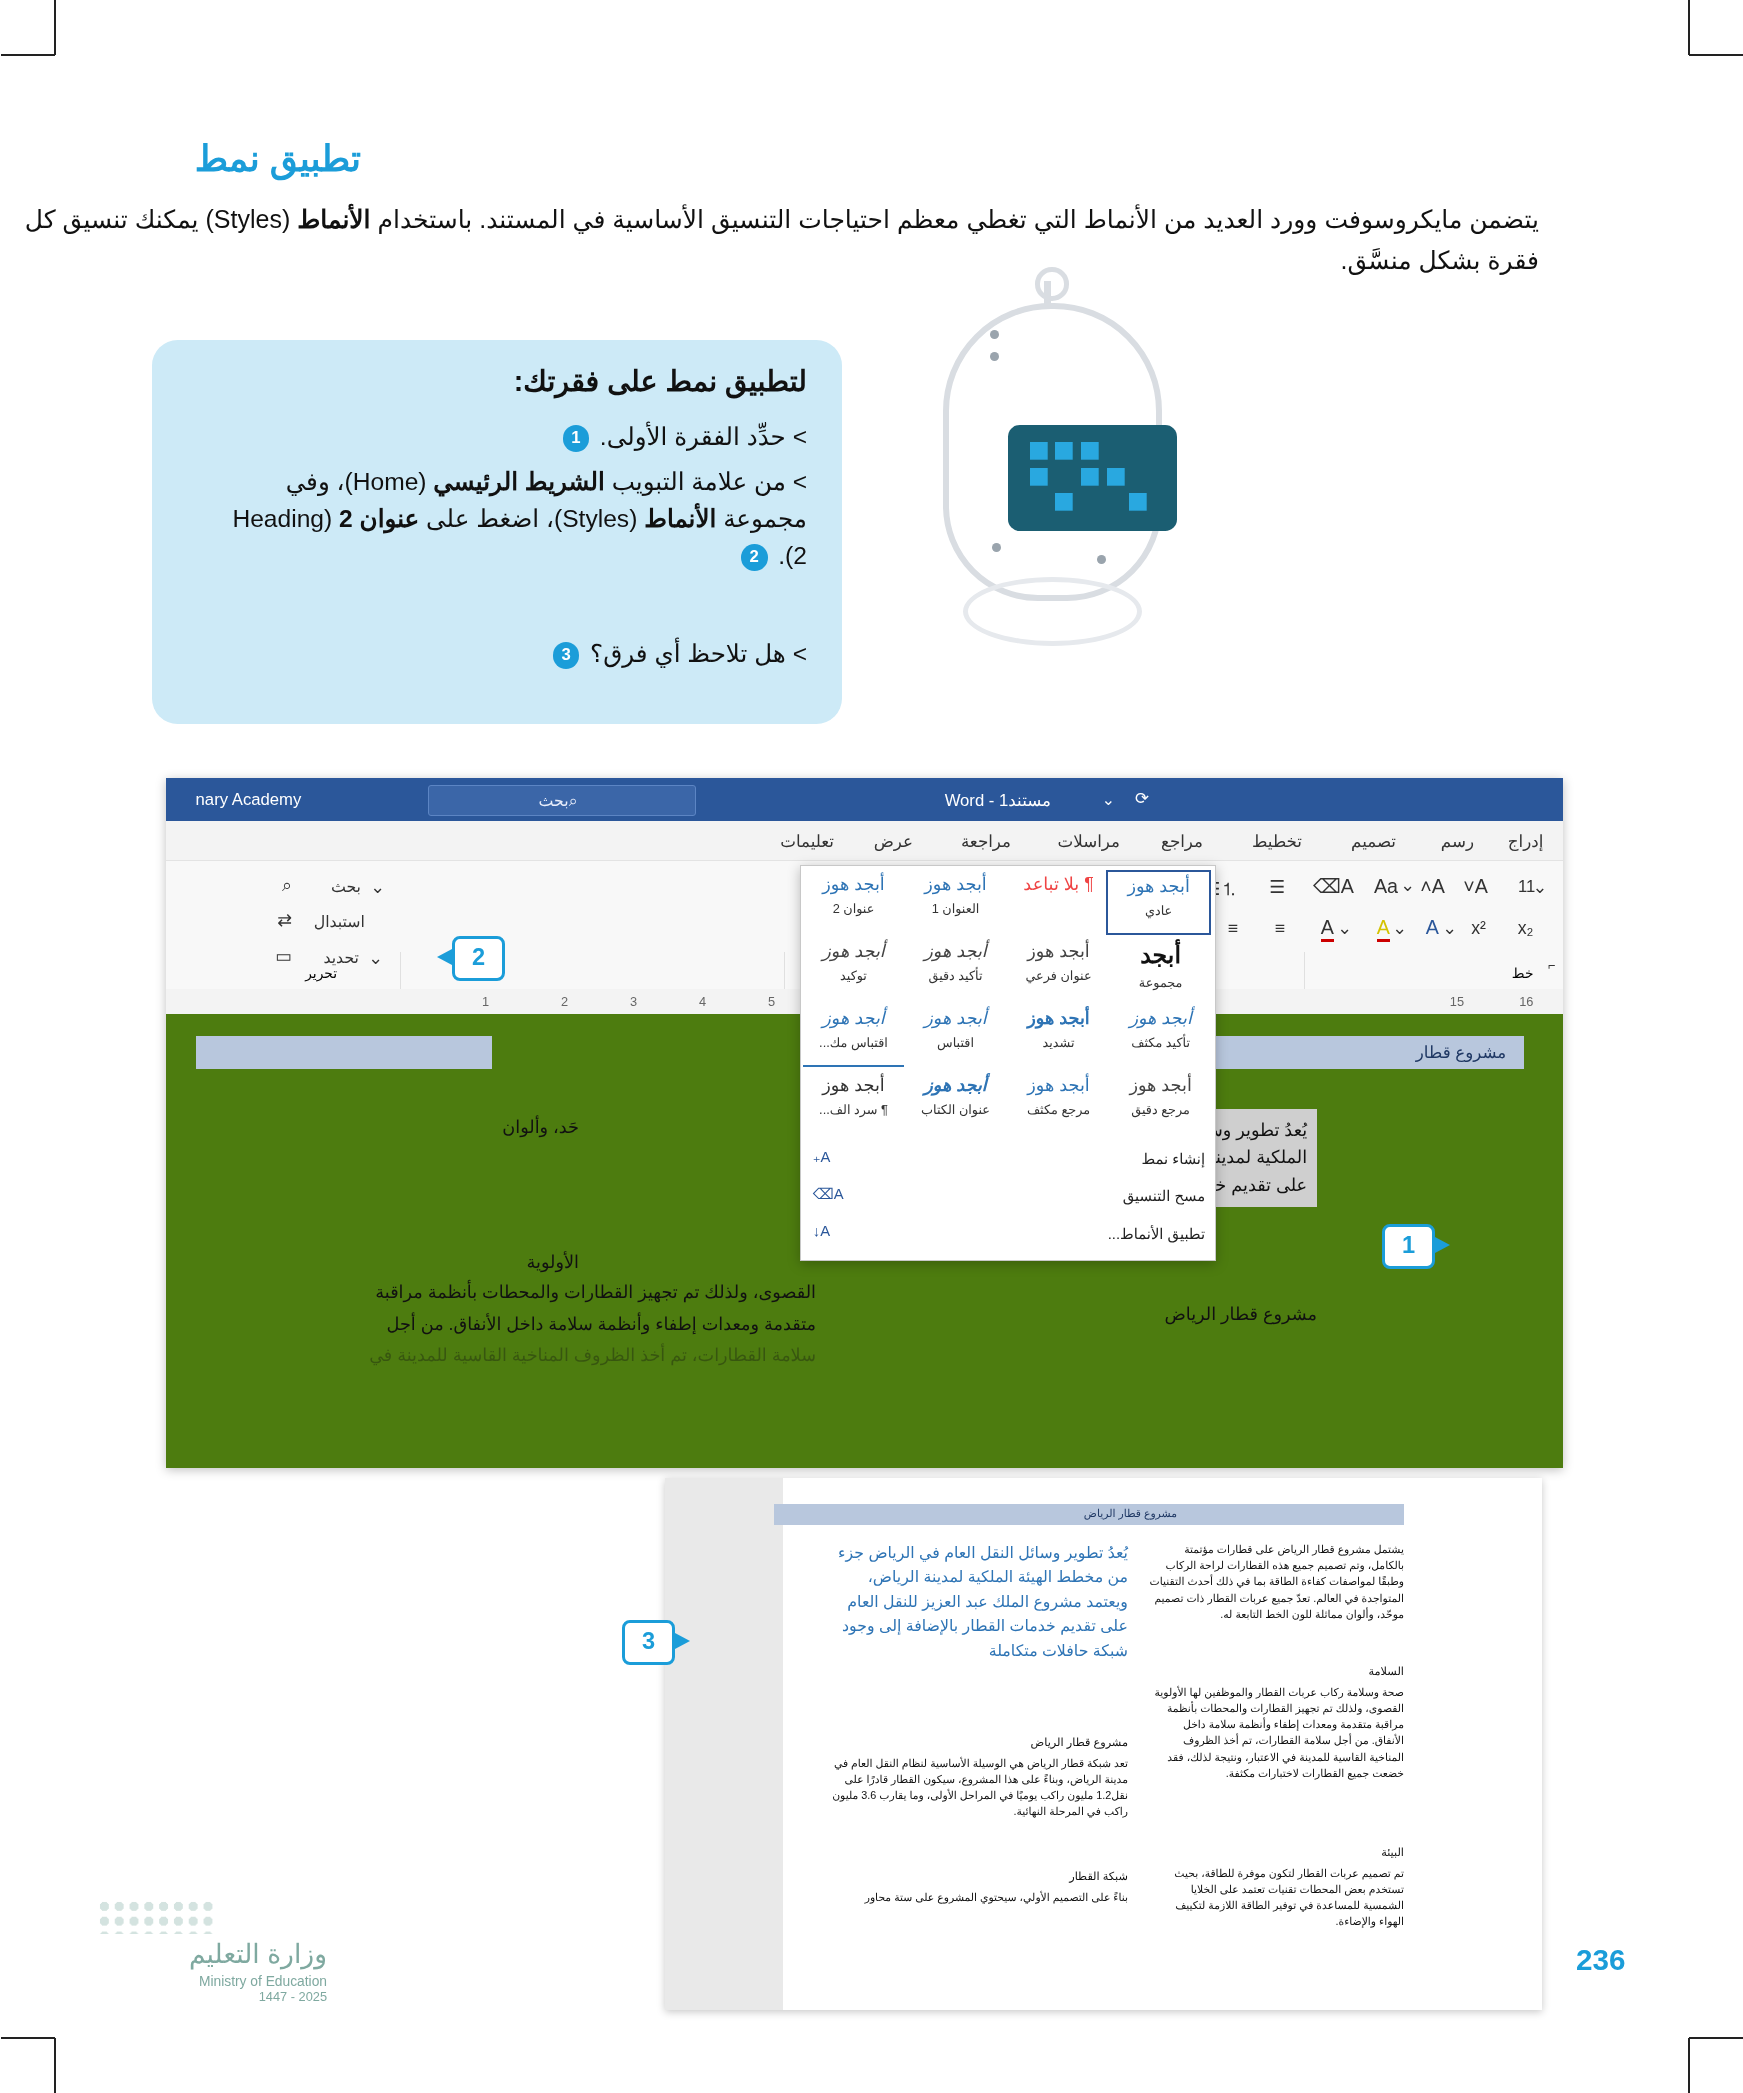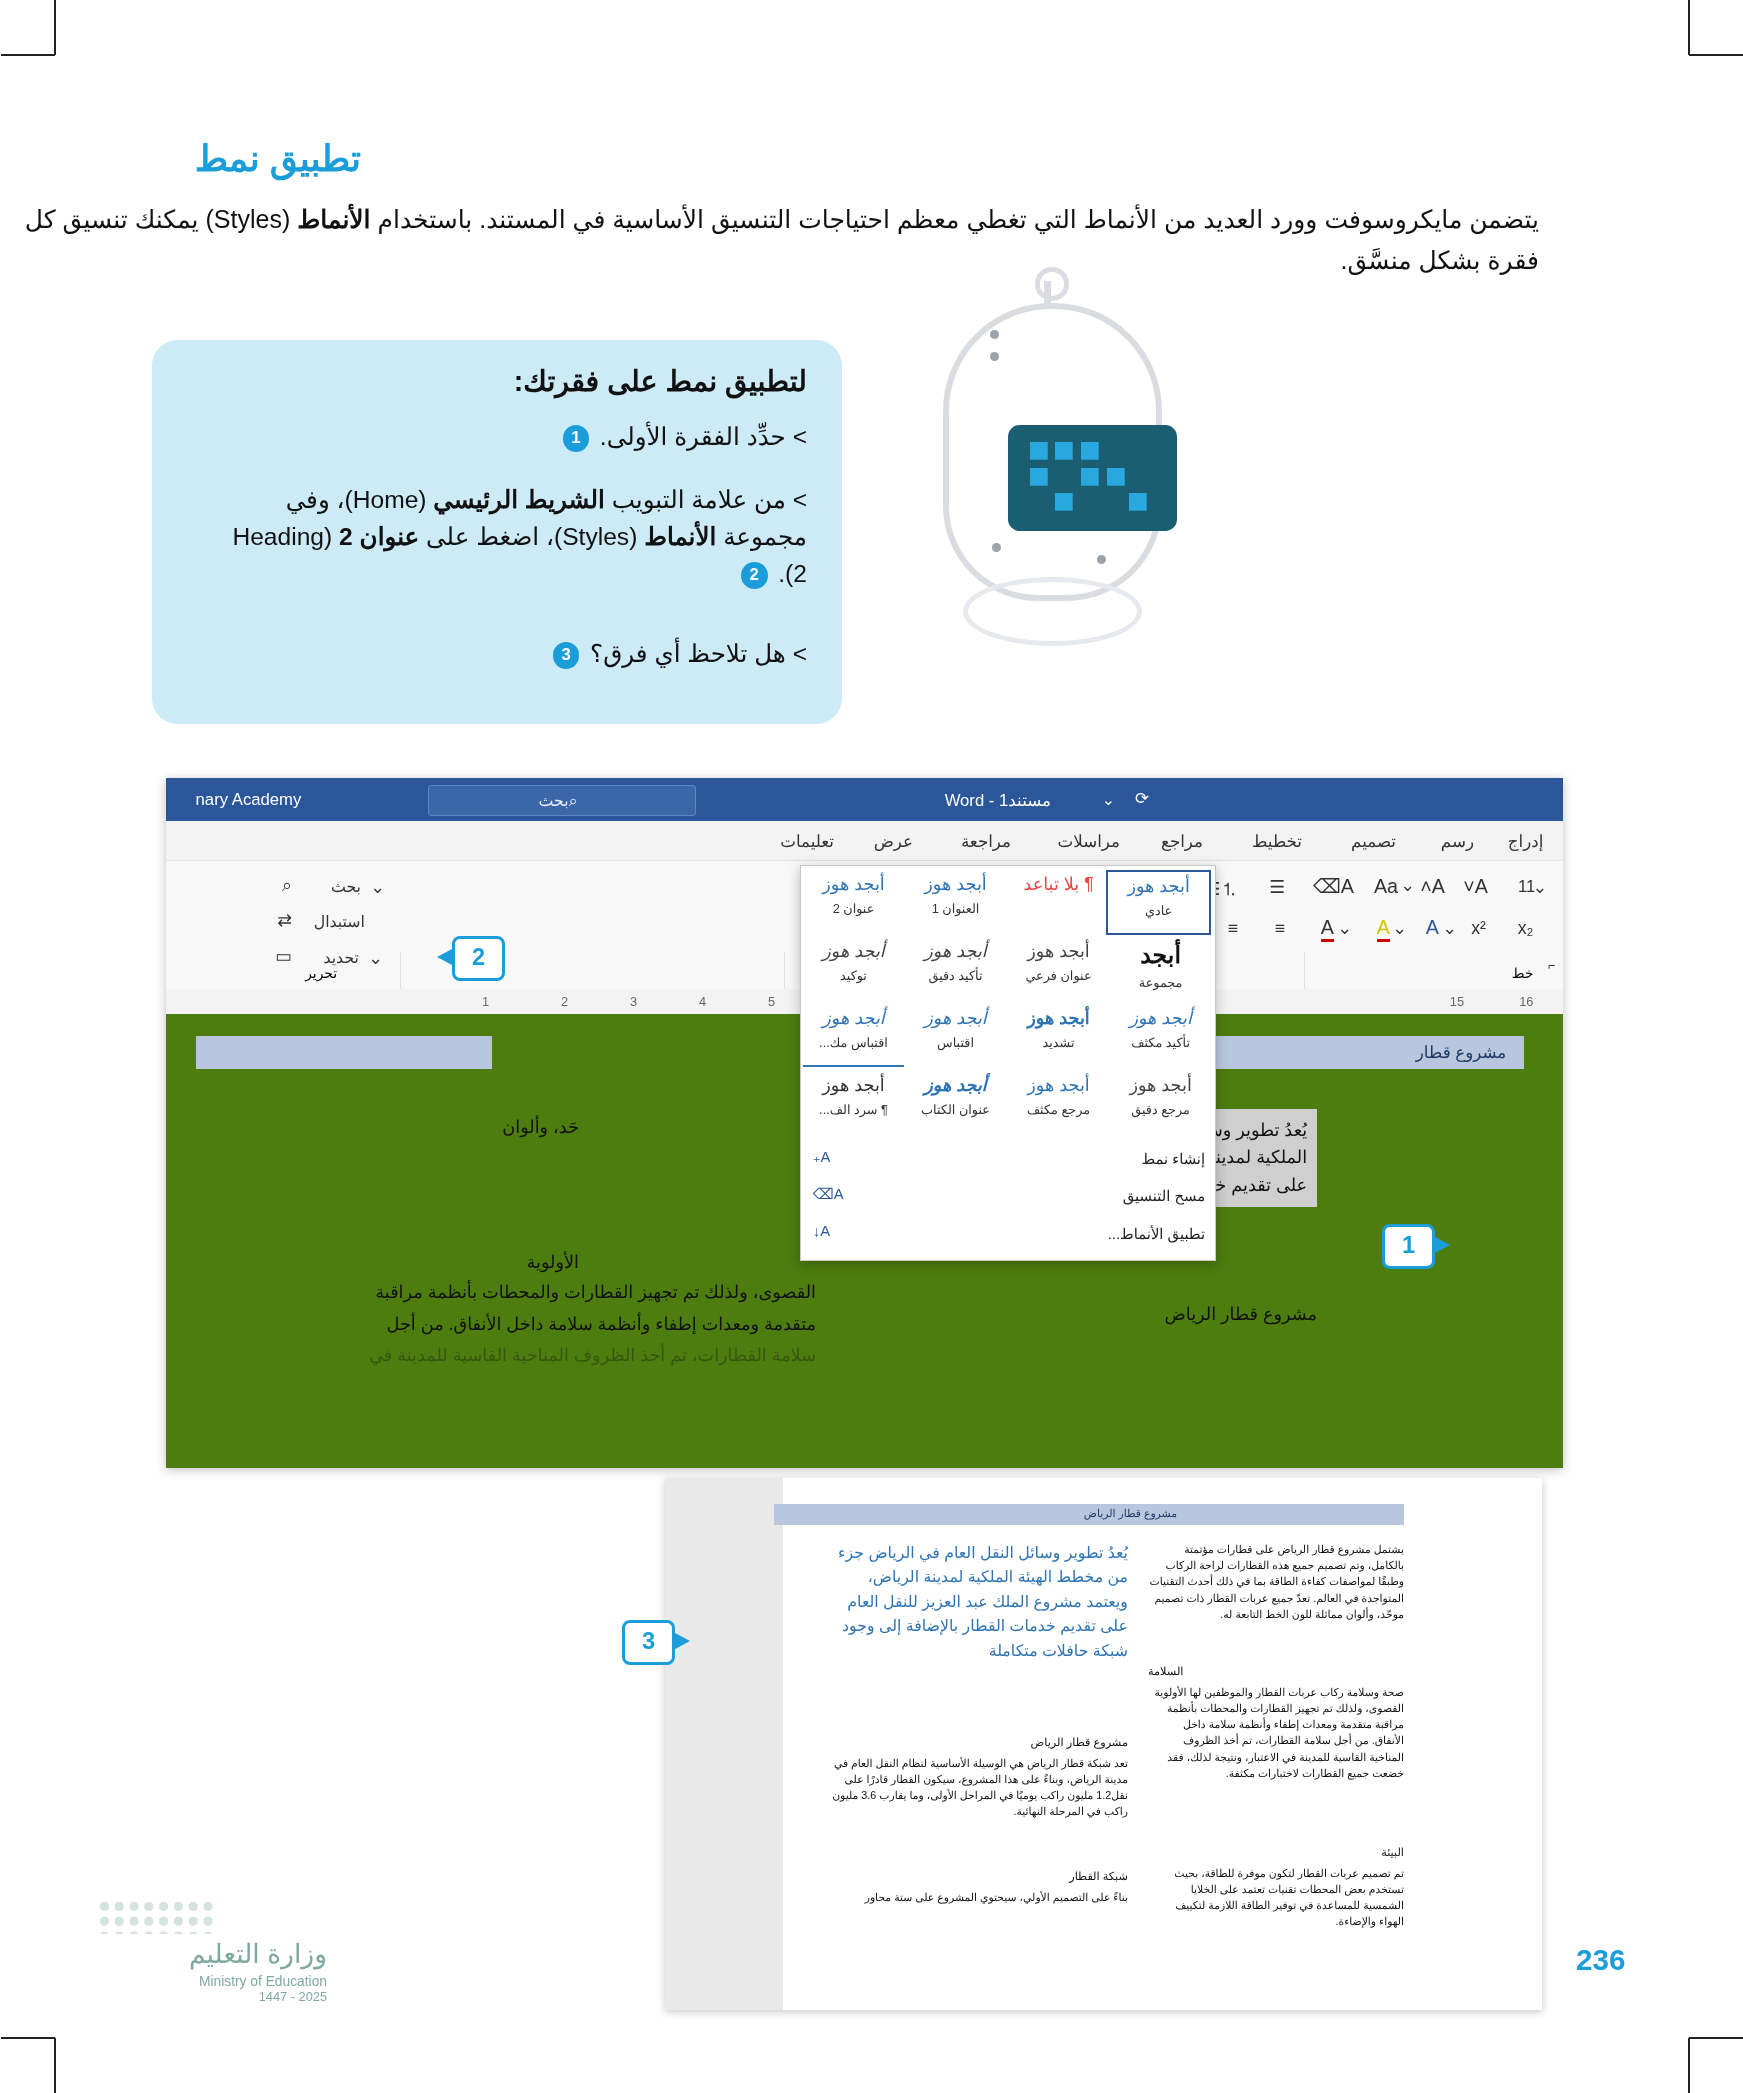--- a/index.html
+++ b/index.html
@@ -34,21 +34,21 @@
   }
   .callout h3{
     margin:0;position:absolute;right:35px;top:23.6px;
     font-size:28.6px;font-weight:bold;color:#111;
   }
   .callout .line{
     position:absolute;right:35px;left:35px;text-align:right;
     font-size:24.6px;line-height:1.5;color:#111;
   }
   .callout .l1{top:79px;}
-  .callout .l2{top:142px;margin-left:28px;}
+  .callout .l2{top:124px;margin-left:28px;}
   .callout .l3{top:296px;}
   .callout b{font-weight:bold;}
   .badge{
     display:inline-block;width:26.6px;height:26.6px;border-radius:50%;
     background:#1b9dd9;color:#fff;font-size:16.7px;font-weight:bold;
     text-align:center;line-height:26.6px;vertical-align:middle;
     margin:0 3.9px;
   }
 
   
@@ -482,21 +482,21 @@
   </div>
   <div class="col" style="right:414px;top:390px;width:296px;">
     <h5>شبكة القطار</h5>
     <div>بناءً على التصميم الأولي، سيحتوي المشروع على ستة محاور</div>
   </div>
 
   <div class="col" style="right:138px;top:63px;width:256px;margin-left:6px;">
     <div>يشتمل مشروع قطار الرياض على قطارات مؤتمتة بالكامل، وتم تصميم جميع هذه القطارات لراحة الركاب وطبقًا لمواصفات كفاءة الطاقة بما في ذلك أحدث التقنيات المتواجدة في العالم. تعدّ جميع عربات القطار ذات تصميم موحّد، وألوان مماثلة للون الخط التابعة له.</div>
   </div>
   <div class="col" style="right:138px;top:185px;width:256px;">
-    <h5 style="text-align:left;">السلامة</h5>
+    <h5 style="text-align:right;">السلامة</h5>
     <div>صحة وسلامة ركاب عربات القطار والموظفين لها الأولوية القصوى، ولذلك تم تجهيز القطارات والمحطات بأنظمة مراقبة متقدمة ومعدات إطفاء وأنظمة سلامة داخل الأنفاق. من أجل سلامة القطارات، تم أخذ الظروف المناخية القاسية للمدينة في الاعتبار، ونتيجة لذلك، فقد خضعت جميع القطارات لاختبارات مكثفة.</div>
   </div>
   <div class="col" style="right:138px;top:366px;width:256px;">
     <h5 style="text-align:right;">البيئة</h5>
     <div>تم تصميم عربات القطار لتكون موفرة للطاقة، بحيث تستخدم بعض المحطات تقنيات تعتمد على الخلايا الشمسية للمساعدة في توفير الطاقة اللازمة لتكييف الهواء والإضاءة.</div>
   </div>
 </div>
 
 <div class="numbub right" style="right:1069px;top:1620px;">3</div>
 

